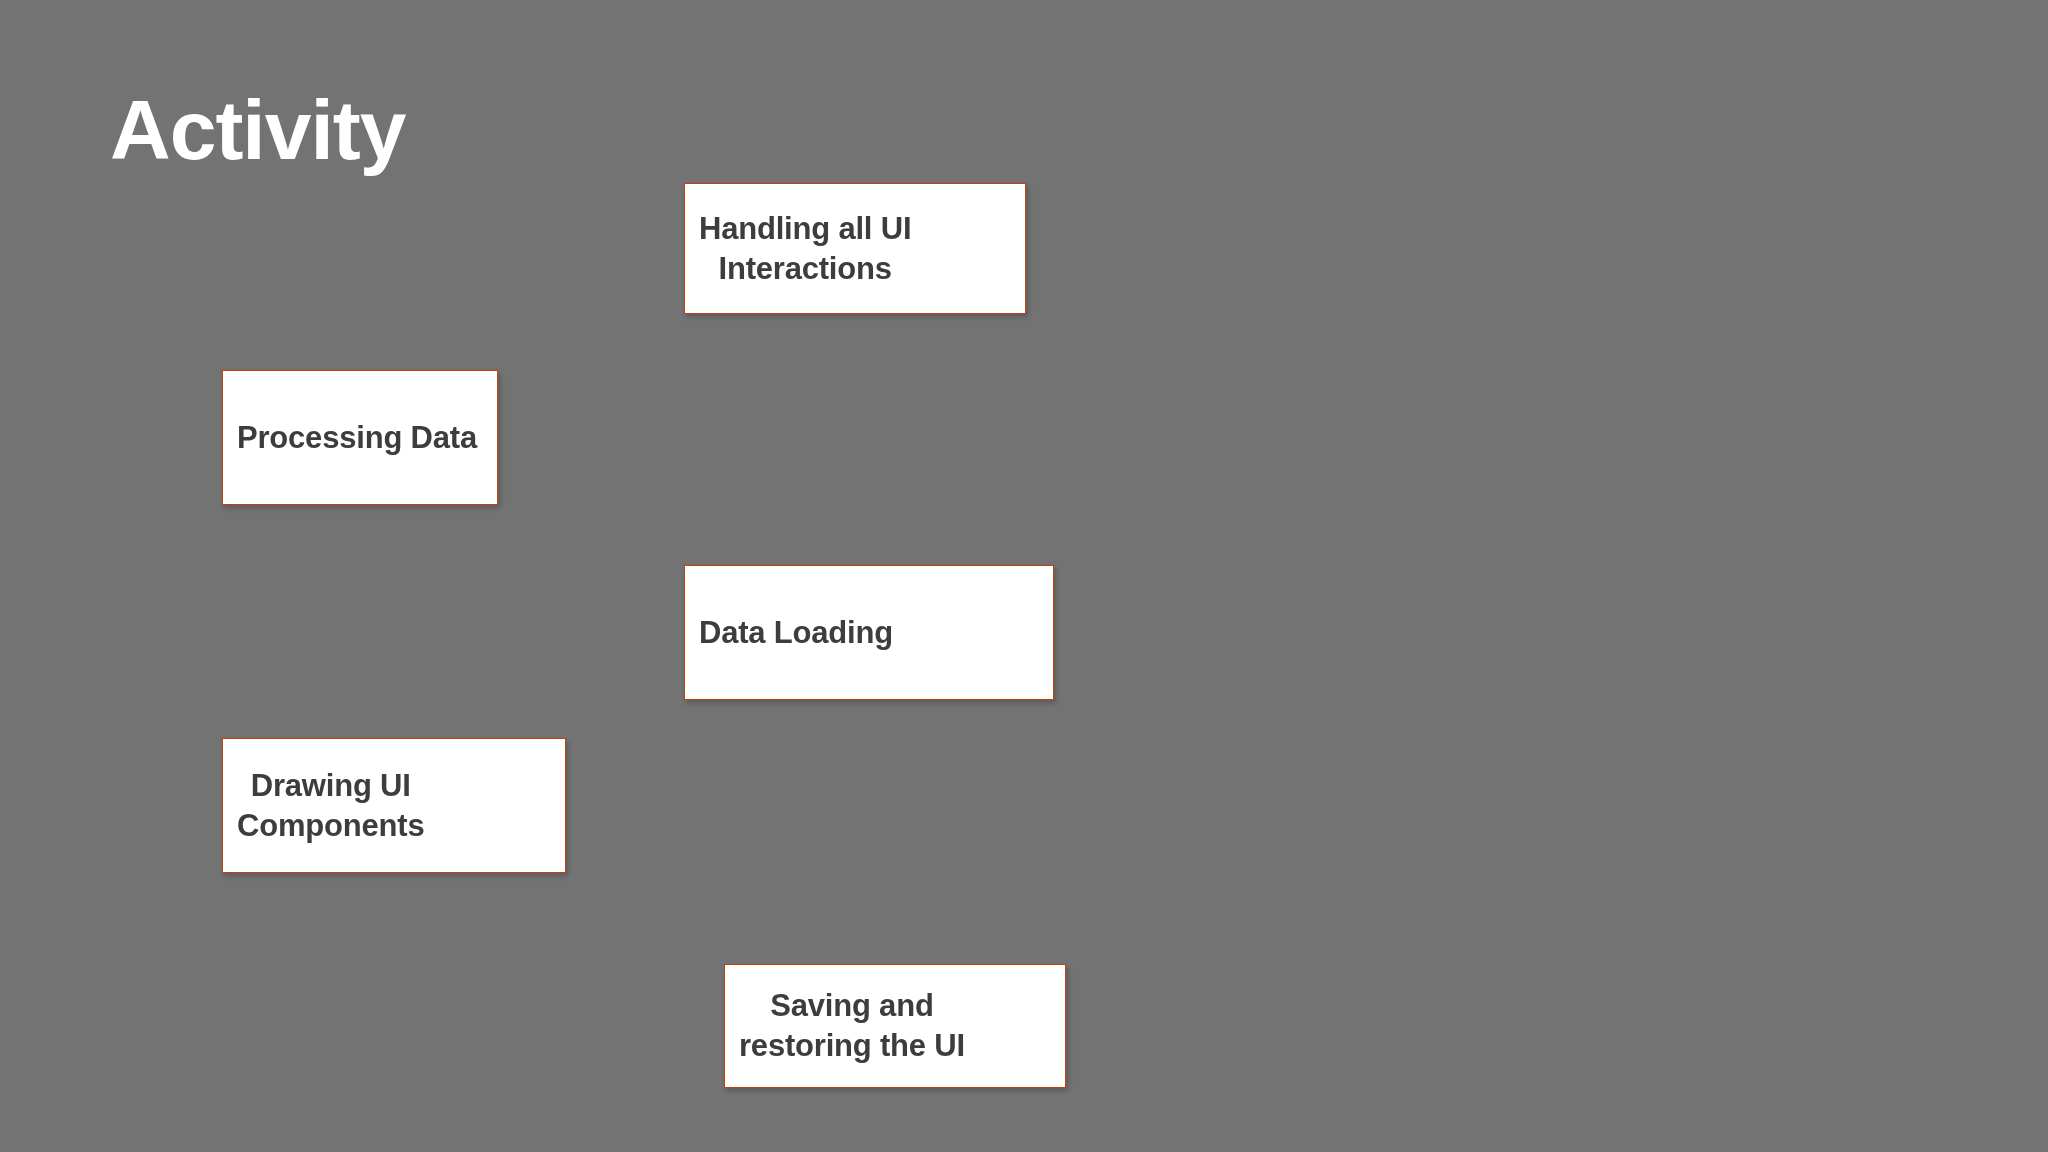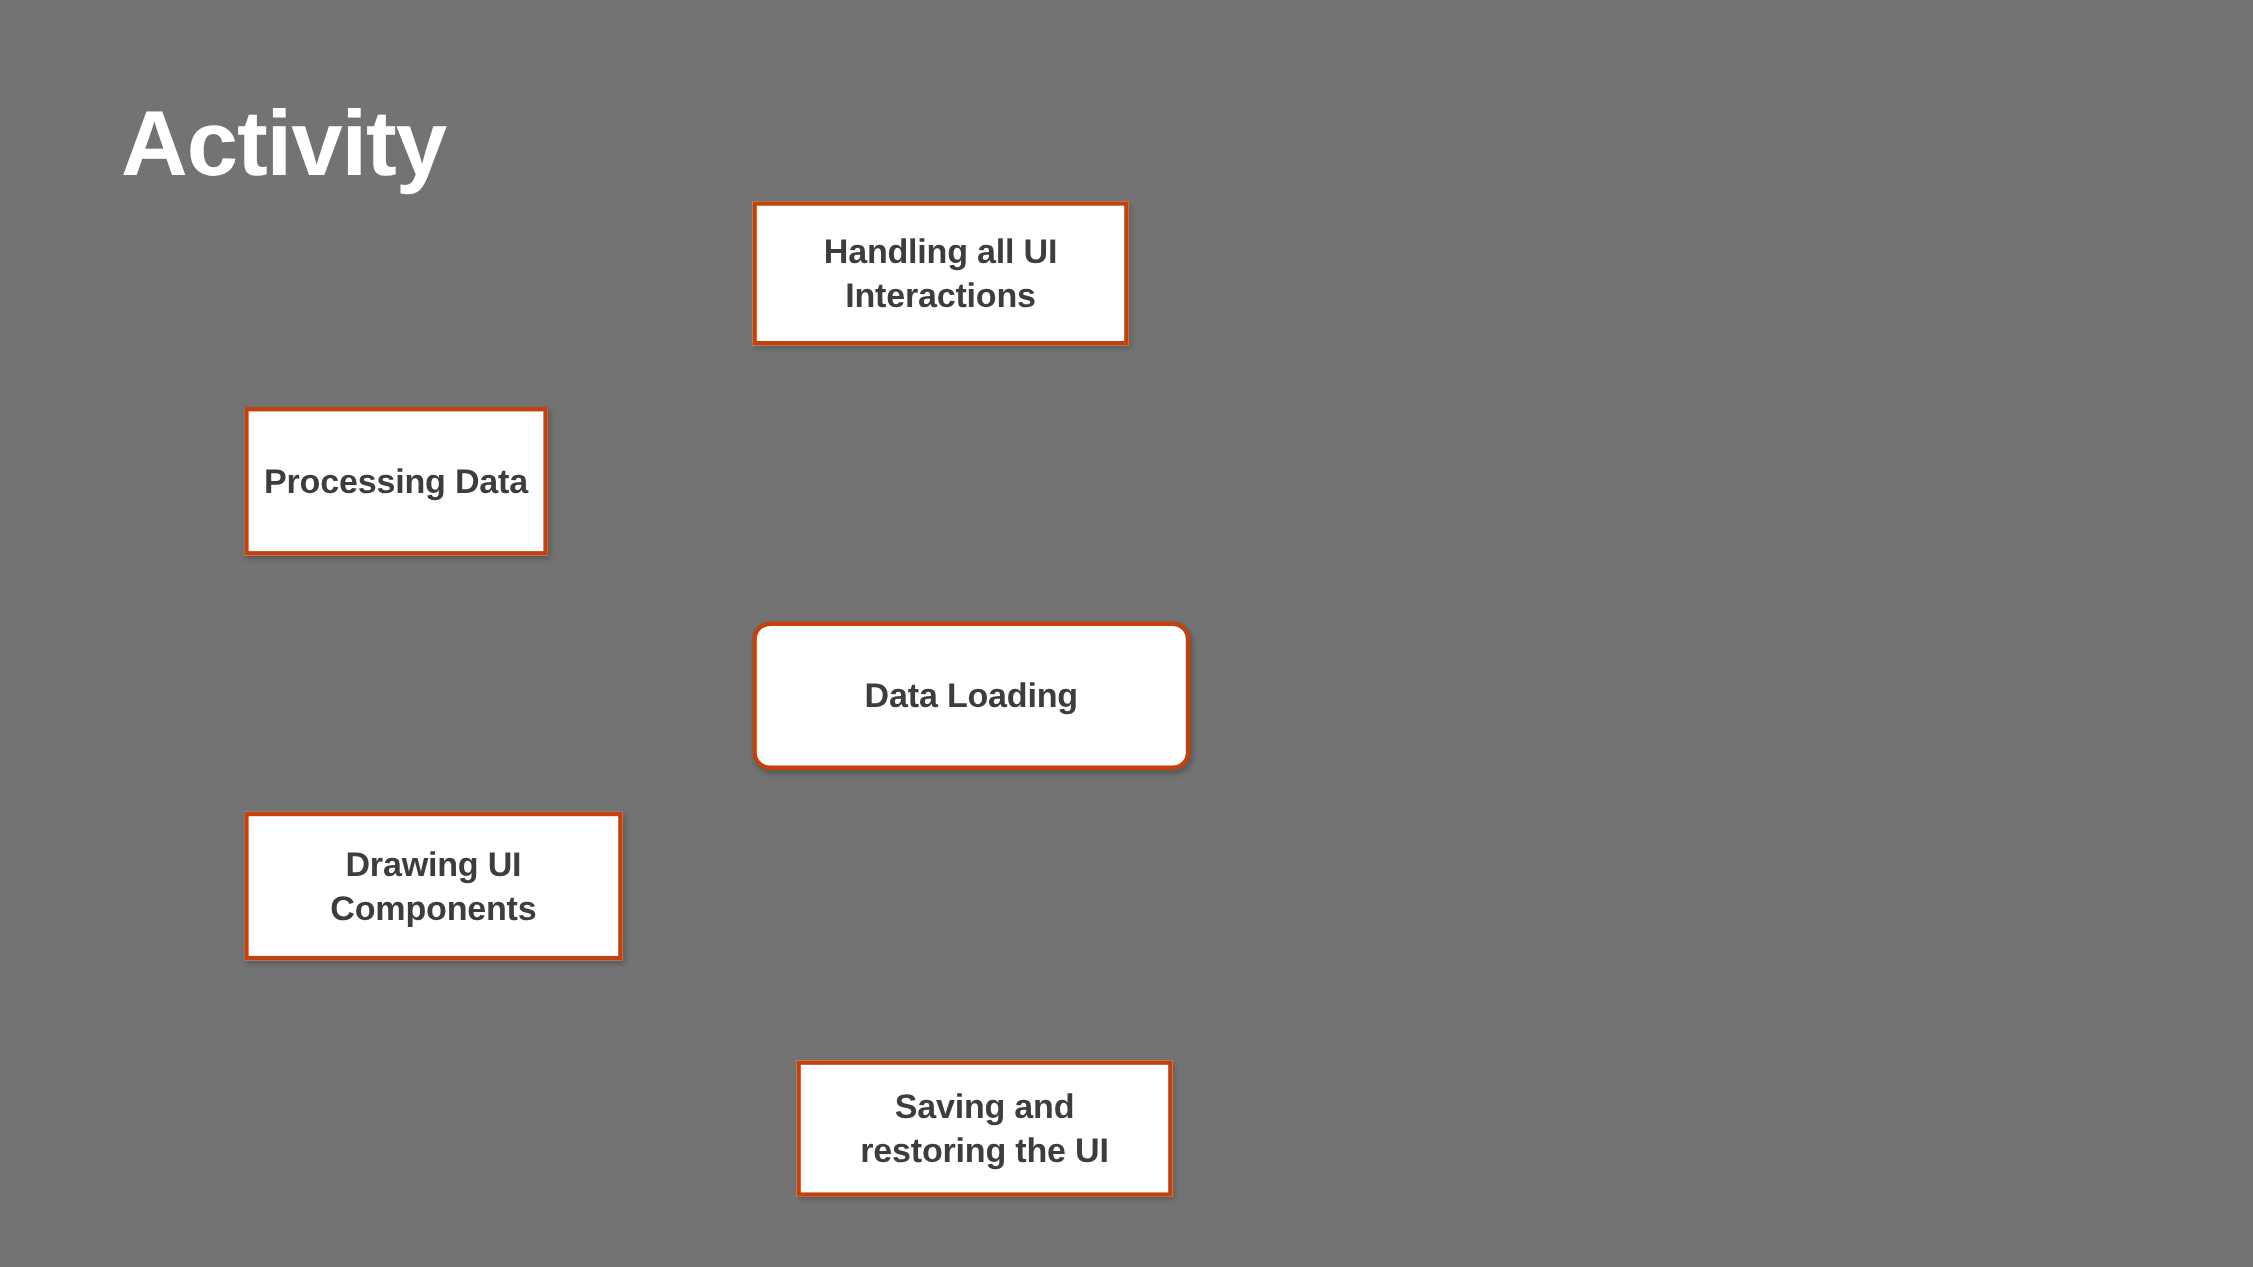--- a/index.html
+++ b/index.html
@@ -28,40 +28,40 @@
     font-weight: 700;
     letter-spacing: -1px;
     color: #ffffff;
     line-height: 1.0;
     white-space: nowrap;
   }
   .card {
     position: absolute;
     box-sizing: border-box;
     background: #ffffff;
-    border: 4px solid #c2410c;
+    border: 1px solid #c2410c;
     box-shadow: 2px 3px 5px rgba(0,0,0,0.22);
     display: flex;
     align-items: center;
-    justify-content: center;
+    justify-content: flex-start;
     padding: 6px 14px;
   }
   .card-label {
     font-size: 31px;
     font-weight: 700;
     color: #3d3d3d;
     line-height: 1.28;
     text-align: center;
     letter-spacing: -0.2px;
     white-space: pre-line;
   }
   
   #card-handling-ui-interactions { left: 684px; top: 183px;  width: 342px; height: 131px; }
   #card-processing-data          { left: 222px; top: 370px;  width: 276px; height: 135px; }
-  #card-data-loading             { left: 684px; top: 565px;  width: 398px; height: 135px; border-radius: 16px; }
+  #card-data-loading             { left: 684px; top: 565px;  width: 370px; height: 135px; }
   #card-drawing-ui-components    { left: 222px; top: 738px;  width: 344px; height: 135px; }
   #card-saving-restoring-ui      { left: 684px; top: 964px;  width: 342px; height: 124px; margin-left: 40px; }
 </style>
 </head>
 <body>
 
 <div id="slide">
 
   <div id="slide-title">Activity</div>
 

